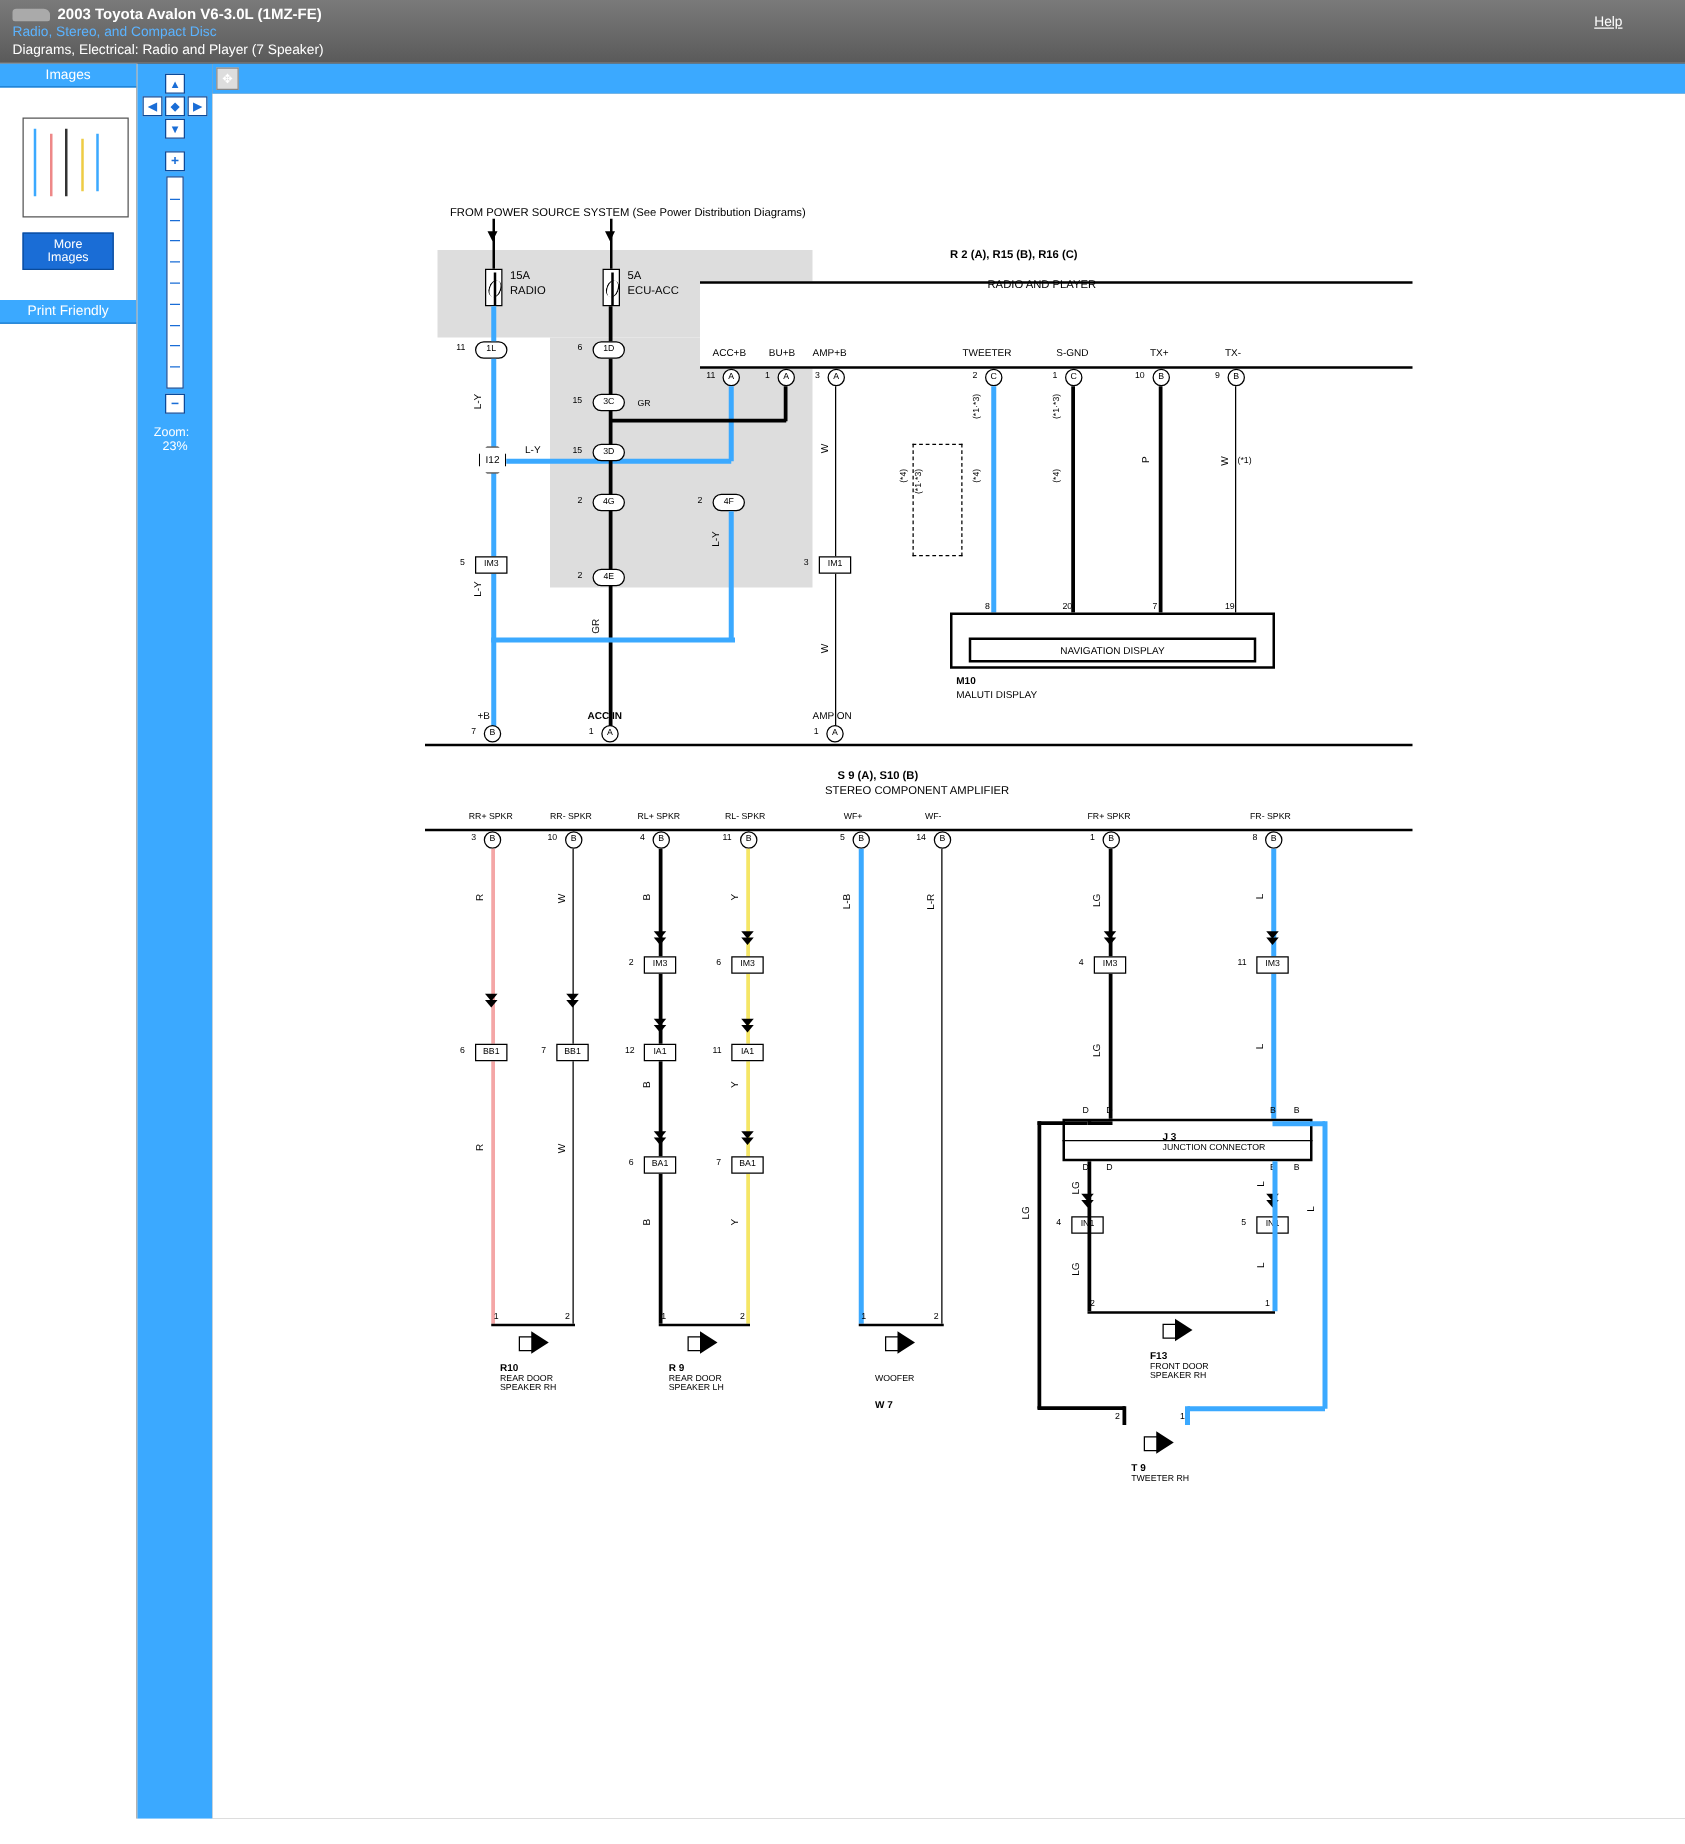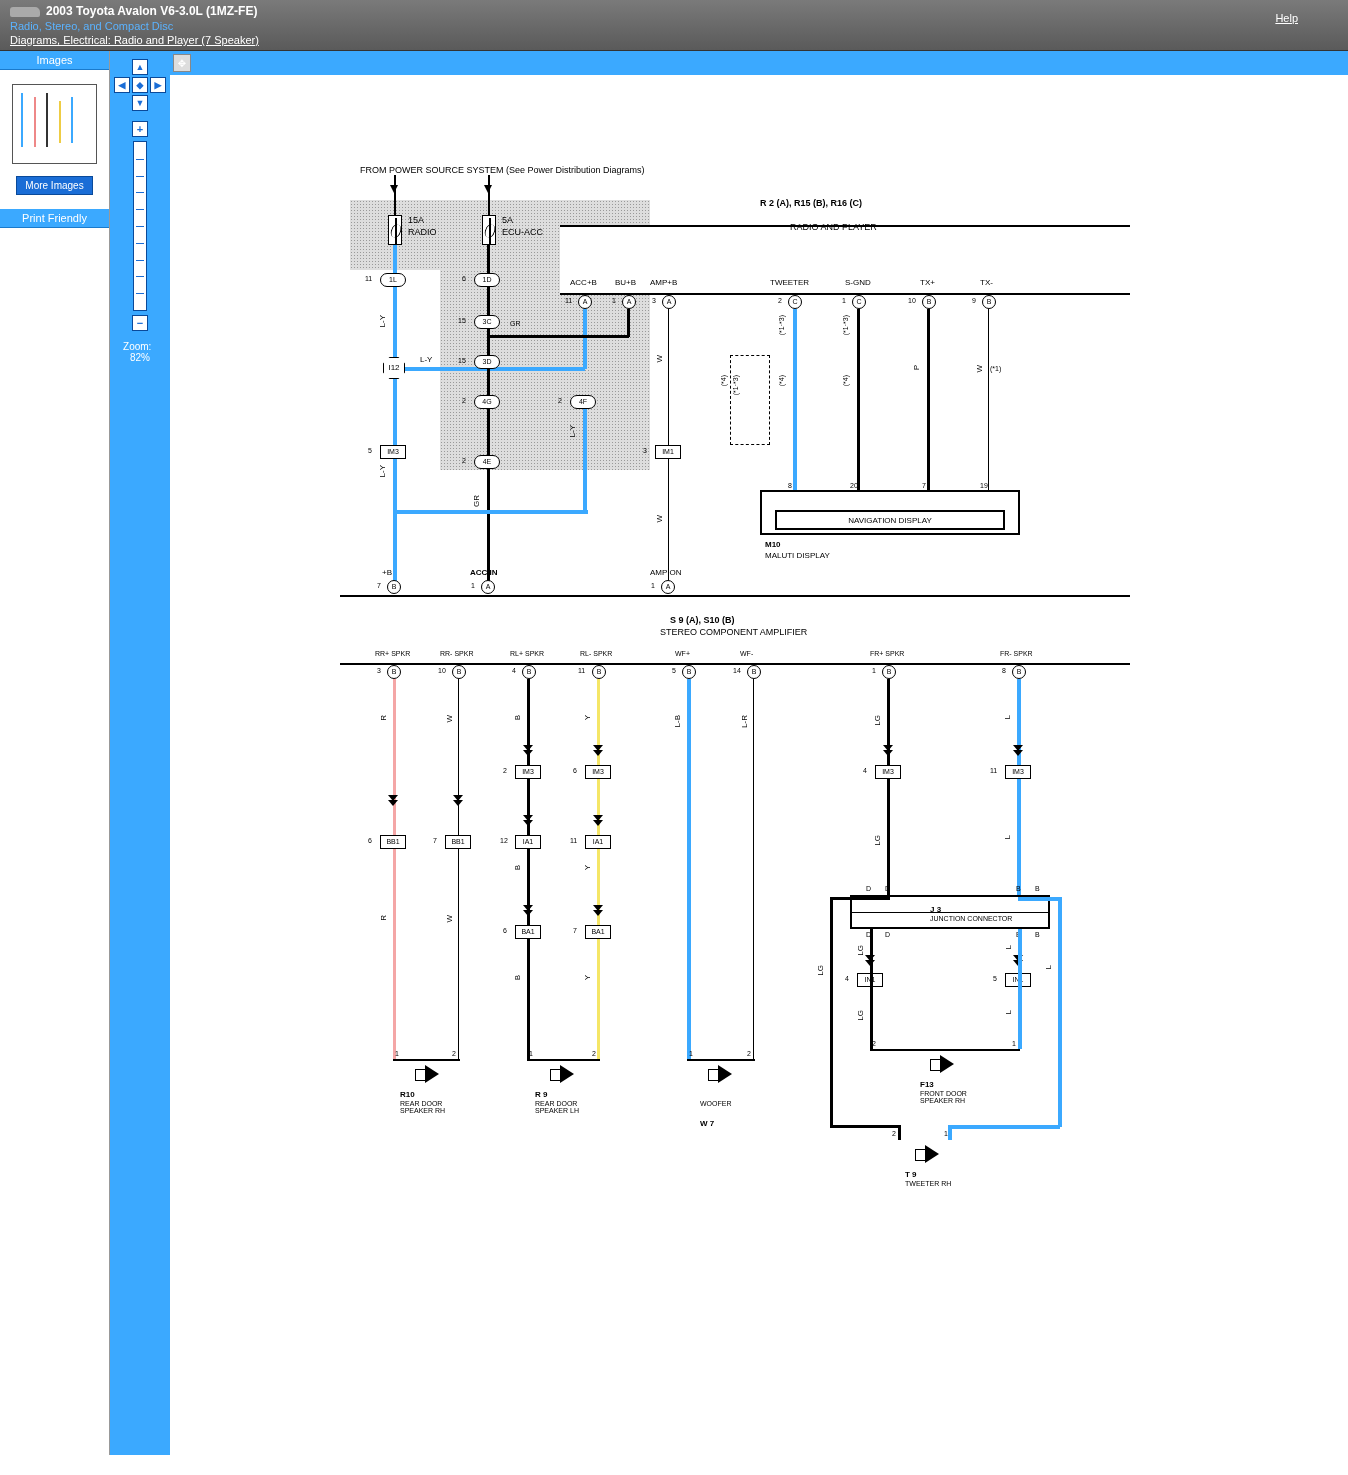--- a/index.html
+++ b/index.html
@@ -1,27 +1,27 @@
 <!DOCTYPE html>
 <html><head>
 <meta charset="utf-8">
 <style>
 * { margin: 0; padding: 0; box-sizing: border-box; }
 body { font-family: Arial, sans-serif; font-size: 11px; background: #fff; width: 1348px; }
 .header { background: linear-gradient(#7a7a7a, #5a5a5a); color: #fff; padding: 4px 10px; display: flex; justify-content: space-between; align-items: flex-start; border-bottom: 1px solid #333; }
 .header-left { display: flex; flex-direction: column; gap: 2px; }
 .vehicle-title { color: #fff; font-size: 12px; font-weight: bold; }
 .section-title { color: #5bb3ff; font-size: 11px; }
-.breadcrumb { color: #fff; font-size: 11px; text-decoration: underline; }
+.breadcrumb { color: #fff; font-size: 11px; }
 .help-link { color: #fff; text-decoration: underline; margin-top: 8px; margin-right: 40px; }
 .car-icon { display: inline-block; width: 30px; height: 10px; background: #aaa; border-radius: 3px 5px 2px 2px; margin-right: 6px; vertical-align: middle; }
 .main { display: flex; }
 .sidebar { width: 110px; background: #fff; border-right: 1px solid #999; }
 .sidebar-header { background: #3ba9ff; color: #fff; text-align: center; padding: 3px; font-size: 11px; border-bottom: 1px solid #1a7acc; }
-.sidebar-body { padding: 8px; text-align: center; border-radius: 22px; }
+.sidebar-body { padding: 18px; text-align: center; border-radius: 22px; }
 .thumb { width: 85px; height: 80px; border: 1px solid #555; margin: 6px auto; background: #fff; position: relative; }
 .thumb .l1 { position:absolute; left:10%; top:10%; width:2px; height:70%; background:#3ba9ff; }
 .thumb .l2 { position:absolute; left:25%; top:15%; width:2px; height:65%; background:#e88; }
 .thumb .l3 { position:absolute; left:40%; top:10%; width:2px; height:70%; background:#333; }
 .thumb .l4 { position:absolute; left:55%; top:20%; width:2px; height:55%; background:#eecc44; }
 .thumb .l5 { position:absolute; left:70%; top:15%; width:2px; height:60%; background:#3ba9ff; }
 .btn-blue { background: #1a6dd6; color: #fff; border: 1px solid #0a4a9a; padding: 3px 8px; font-size: 10px; cursor: pointer; margin: 6px auto; display: inline-block; }
 .page-label { background: #ccc; color: #000; font-size: 9px; padding: 1px 3px; display: inline-block; }
 .print-thumb { position: relative; }
 .print-thumb .checkbox { position: absolute; right: -14px; top: 2px; width: 12px; height: 12px; border: 1px solid #555; background: #fff; }
@@ -116,21 +116,21 @@
         <div class="tick" style="top:20%"></div>
         <div class="tick" style="top:30%"></div>
       <div class="tick" style="top:40%"></div>
         <div class="tick" style="top:50%"></div>
         <div class="tick" style="top:60%"></div>
       <div class="tick" style="top:70%"></div>
         <div class="tick" style="top:80%"></div>
         <div class="tick" style="top:90%"></div>
     </div>
     <div class="zoom-minus">−</div>
-    <div class="zoom-label"><span>Zoom:</span> &nbsp; <span>82%</span></div>
+    <div class="zoom-label"><span>Zoom:</span> &nbsp; <span>23%</span></div>
   </div>
 
   <div class="viewer">
     <div class="viewer-header">
       <div class="drag">✥</div>
     </div>
     <div class="canvas">
       <div class="diagram">
 
         <div class="diag-text" style="left:130px; top:50px;">FROM POWER SOURCE SYSTEM (See Power Distribution Diagrams)</div>

